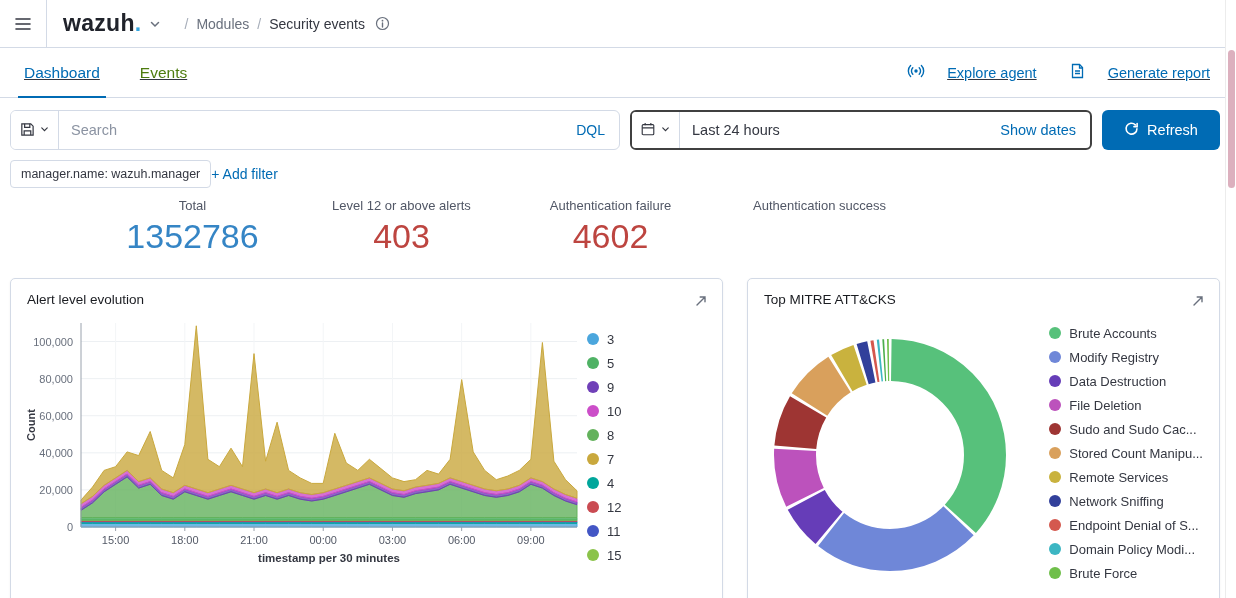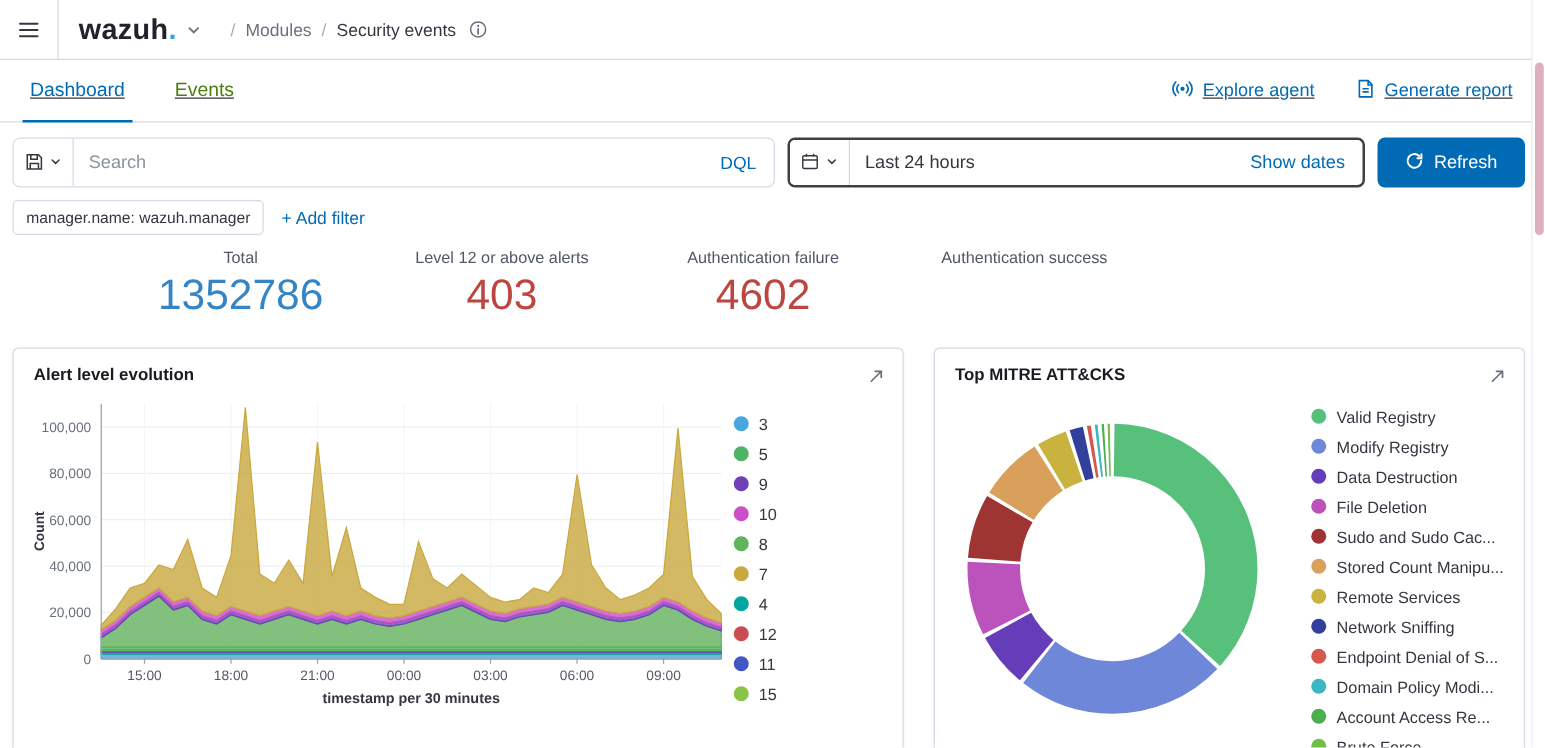--- a/index.html
+++ b/index.html
@@ -22,52 +22,52 @@
   .bc-sep { color:#a6adb9; }
   .bc-page { color:#343741; }
   .info-btn { background:none; border:none; padding:0; margin-left:2px; display:flex; cursor:pointer; }
 
   
   .tabsrow { height:50px; border-bottom:1px solid #d3dae6; display:flex; align-items:center; background:#fff;text-decoration:underline; }
   .tab { height:50px; display:flex; align-items:center; padding:0 6px; font-size:15.5px; cursor:pointer; }
   .tab-dashboard { margin-left:18px; color:#006BB4; border-bottom:2px solid #006BB4; padding-top:2px; }
   .tab-events { margin-left:28px; color:#4d7c0f; }
   .actions { margin-left:auto; margin-right:26px; display:flex; align-items:center; gap:32px; }
-  .action { display:flex; align-items:center; gap:7px; color:#006BB4; font-size:14.5px; cursor:pointer; background:none; border:none; padding:0; }
+  .action { display:flex; align-items:center; gap:22px; color:#006BB4; font-size:14.5px; cursor:pointer; background:none; border:none; padding:0; }
 
   
   .querybar { display:flex; align-items:center; gap:10px; padding:12px 16px 0 10px; }
   .search-group { flex:1; height:40px; border:1px solid #d3dae6; border-radius:6px; background:#fff; display:flex; align-items:center; overflow:hidden; }
   .addon-btn { width:48px; height:100%; display:flex; align-items:center; justify-content:center; gap:4px; background:#fff; border:none; border-right:1px solid #d3dae6; cursor:pointer; }
   .search-input { flex:1; height:100%; border:none; outline:none; padding:0 12px; font-size:14.5px; color:#343741; font-family:inherit; background:transparent; }
   .search-input::placeholder { color:#8b93a2; }
   .dql-btn { background:none; border:none; color:#006BB4; font-size:14px; padding:0 14px; cursor:pointer; }
   .date-group { width:462px; height:40px; border:2px solid #404040; border-radius:6px; background:#fff; display:flex; align-items:center; overflow:hidden; }
   .time-text { flex:1; padding-left:12px; font-size:14.5px; color:#343741; cursor:pointer; }
   .show-dates { background:none; border:none; color:#006BB4; font-size:14.5px; padding:0 14px 0 0; cursor:pointer; white-space:nowrap; }
   .refresh-btn { width:118px; height:40px; background:#006BB4; border:none; border-radius:6px; color:#fff; font-size:14.5px; display:flex; align-items:center; justify-content:center; gap:8px; cursor:pointer; }
 
   
-  .filterrow { display:flex; align-items:center; gap:14px; padding:10px 16px 6px 10px; }
+  .filterrow { display:flex; align-items:center; padding:10px 16px 6px 10px; }
   .filter-pill { border:1px solid #d3dae6; border-radius:4px; background:#fff; padding:6px 10px; font-size:12.5px; color:#343741; cursor:pointer; }
   .add-filter { background:none; border:none; color:#006BB4; font-size:14px; cursor:pointer; padding:0; }
 
   
   .stats { display:flex; padding:4px 0 12px 88px; }
   .stat { width:209px; text-align:center; }
   .stat-label { font-size:13px; color:#515766; }
   .stat-value { font-size:34px; line-height:1.15; margin-top:4px; font-weight:400; }
 
   
   .panels { display:flex; gap:24px; padding:10px 16px 0 10px; }
   .panel { border:1px solid #d3dae6; border-radius:5px; background:#fff; position:relative; box-shadow:0 1px 3px rgba(0,0,0,.05); height:348px; }
   .panel-alert { width:713px; flex:none; }
   .panel-mitre { flex:1; }
   .panel-header { display:flex; justify-content:space-between; align-items:flex-start; padding:13px 12px 2px 16px; }
-  .panel-title { font-size:13.5px; font-weight:700; color:#1a1c21; }
+  .panel-title { font-size:13.5px; font-weight:400; color:#1a1c21; }
   .expand-btn { background:none; border:none; padding:2px; cursor:pointer; }
   .panel-body { display:flex; padding:0 8px; }
   .corner-btn { position:absolute; left:8px; bottom:8px; background:none; border:none; padding:2px; cursor:pointer; }
 
   .legend { display:flex; flex-direction:column; gap:4px; }
   .legend-item { display:flex; align-items:center; gap:8px; height:20px; cursor:pointer; }
   .legend-dot { width:12px; height:12px; border-radius:50%; flex:none; }
   .legend-label { font-size:13px; color:#343741; white-space:nowrap; }
   #alert-legend { padding-top:14px; margin-left:2px; }
   #mitre-legend { padding-top:8px; margin-left:auto; padding-right:8px; }
@@ -341,21 +341,21 @@
             <circle cx="130" cy="130" r="95" fill="none" stroke="#c9b23e" stroke-width="42" pathLength="100" stroke-dasharray="3.354 96.646" stroke-dashoffset="-91.529" transform="rotate(-90 130 130)"></circle>
             <circle cx="130" cy="130" r="95" fill="none" stroke="#32409b" stroke-width="42" pathLength="100" stroke-dasharray="1.507 98.493" stroke-dashoffset="-95.334" transform="rotate(-90 130 130)"></circle>
             <circle cx="130" cy="130" r="95" fill="none" stroke="#d4584e" stroke-width="42" pathLength="100" stroke-dasharray="0.420 99.580" stroke-dashoffset="-97.290" transform="rotate(-90 130 130)"></circle>
             <circle cx="130" cy="130" r="95" fill="none" stroke="#3cb6c3" stroke-width="42" pathLength="100" stroke-dasharray="0.311 99.689" stroke-dashoffset="-98.160" transform="rotate(-90 130 130)"></circle>
             <circle cx="130" cy="130" r="95" fill="none" stroke="#4cae4c" stroke-width="42" pathLength="100" stroke-dasharray="0.250 99.750" stroke-dashoffset="-98.921" transform="rotate(-90 130 130)"></circle>
             <circle cx="130" cy="130" r="95" fill="none" stroke="#6fbf4a" stroke-width="42" pathLength="100" stroke-dasharray="0.250 99.750" stroke-dashoffset="-99.573" transform="rotate(-90 130 130)"></circle>
           </svg></div>
       <div id="mitre-legend" class="legend">
           <div class="legend-item">
             <span class="legend-dot" style="background: rgb(87, 193, 123);"></span>
-            <span class="legend-label">Valid Registry</span>
+            <span class="legend-label">Brute Accounts</span>
           </div>
           <div class="legend-item">
             <span class="legend-dot" style="background: rgb(111, 135, 216);"></span>
             <span class="legend-label">Modify Registry</span>
           </div>
           <div class="legend-item">
             <span class="legend-dot" style="background: rgb(102, 61, 184);"></span>
             <span class="legend-label">Data Destruction</span>
           </div>
           <div class="legend-item">
@@ -378,24 +378,20 @@
             <span class="legend-dot" style="background: rgb(50, 64, 155);"></span>
             <span class="legend-label">Network Sniffing</span>
           </div>
           <div class="legend-item">
             <span class="legend-dot" style="background: rgb(212, 88, 78);"></span>
             <span class="legend-label">Endpoint Denial of S...</span>
           </div>
           <div class="legend-item">
             <span class="legend-dot" style="background: rgb(60, 182, 195);"></span>
             <span class="legend-label">Domain Policy Modi...</span>
-          </div>
-          <div class="legend-item">
-            <span class="legend-dot" style="background: rgb(76, 174, 76);"></span>
-            <span class="legend-label">Account Access Re...</span>
           </div>
           <div class="legend-item">
             <span class="legend-dot" style="background: rgb(111, 191, 74);"></span>
             <span class="legend-label">Brute Force</span>
           </div>
         </div>
     </div>
     <button class="corner-btn">
       
     </button>

